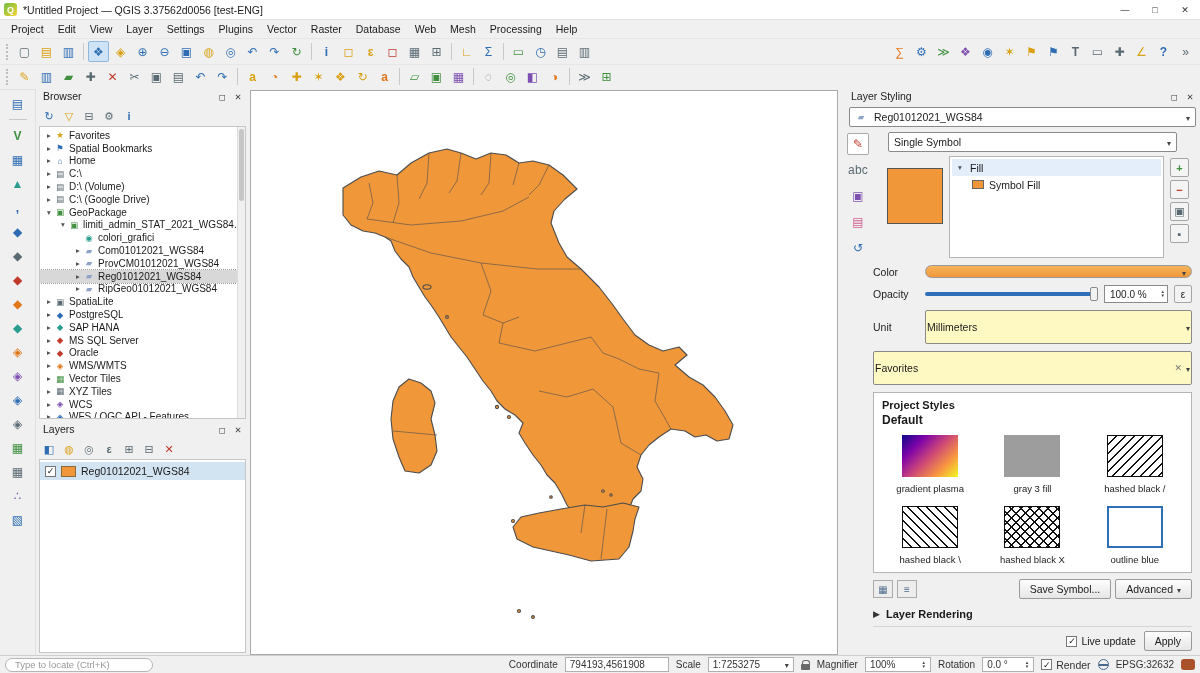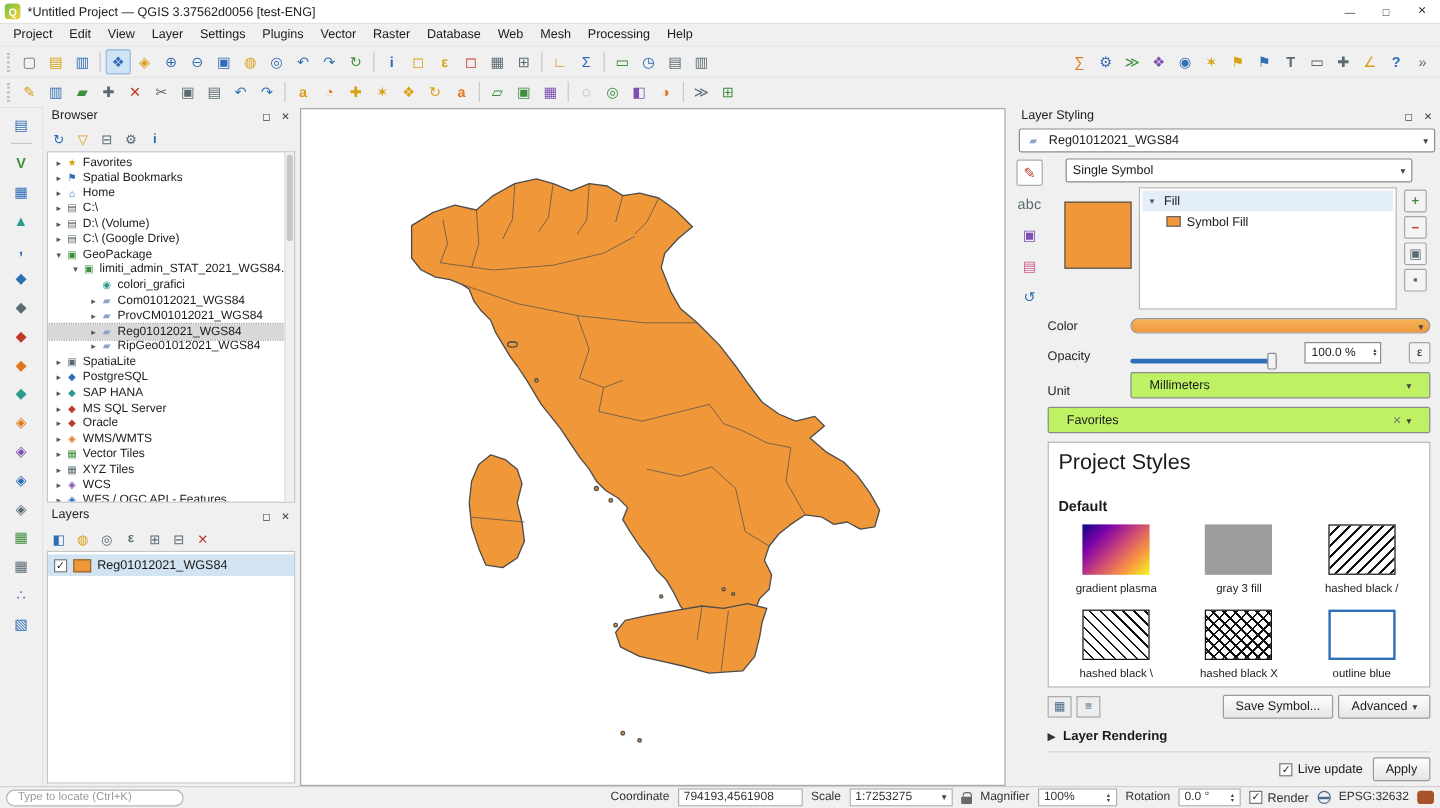--- a/index.html
+++ b/index.html
@@ -68,31 +68,31 @@
 .smain{flex:1;display:flex;flex-direction:column;padding:2px 8px 4px 2px;min-width:0}
 .symwrap{display:flex;margin-top:4px;height:102px;gap:6px;flex:none}
 .sympreview{width:56px;height:56px;margin:12px 0 0 14px;background:var(--accent);border:1px solid #555;flex:none}
 .symtreebox{flex:1;background:#fff;border:1px solid #b5b5b5;padding:2px;font-size:10.5px;align-self:stretch}
 .symrow{display:flex;align-items:center;height:17px;gap:5px;padding:0 3px}
 .symrow.sel{background:#e4eefa}
 .symind{padding-left:20px}
 .symswatch{width:12px;height:9px;background:var(--accent);border:1px solid #666;flex:none}
 .sybtns{width:22px;display:flex;flex-direction:column;gap:3px;padding-top:2px;flex:none}
 .sybtn{width:19px;height:19px;border:1px solid #a5a5a5;background:#f4f4f4;border-radius:2px;display:flex;align-items:center;justify-content:center;font-size:11px}
-.frow{display:flex;align-items:flex-end;margin-top:7px;gap:23px;flex:none}
+.frow{display:flex;align-items:center;margin-top:7px;gap:6px;flex:none}
 .flabel{width:46px;font-size:10.5px;color:#222;flex:none}
 .colorbar{flex:1;height:13px;border-radius:7px;background:linear-gradient(180deg,#f6b45a,var(--accent));border:1px solid #999;display:flex;align-items:center;justify-content:flex-end;padding-right:5px}
 .slider{flex:1;height:4px;background:#2f6fb7;border-radius:2px;position:relative}
 .slider .handle{position:absolute;right:0;top:-5px;width:8px;height:14px;background:#f2f2f2;border:1px solid #8a8a8a;border-radius:2px}
 .spin{width:64px;height:18px;border:1px solid #8a8a8a;background:#fff;display:flex;align-items:center;padding:0 2px 0 5px;font-size:10px;flex:none}
 .arrows{margin-left:auto;display:flex;flex-direction:column;font-size:4.5px;line-height:4px;color:#444}
 .minibtn{width:18px;height:18px;border:1px solid #a5a5a5;background:#f3f3f3;display:flex;align-items:center;justify-content:center;font-size:10px;border-radius:2px;flex:none}
-.growcombo{flex:1;display:flex;align-items:center;gap:4px;height:22px;background:#bef264;border:1px solid #8a8a8a;border-radius:2px;padding:0 15px;font-size:10.5px}
+.growcombo{flex:1;display:flex;align-items:center;gap:4px;height:34px;background:#fef9c3;border:1px solid #8a8a8a;border-radius:2px;padding:0 1px;font-size:10.5px}
 .stylesbox{flex:1;margin-top:7px;background:#fff;border:1px solid #b5b5b5;padding:6px 8px 2px;overflow:hidden;min-height:0;flex-shrink:1}
-.sb-h1{font-weight:normal;font-size:18px;margin-bottom:19px}
+.sb-h1{font-weight:bold;font-size:11px;margin-bottom:2px}
 .sb-h2{font-weight:bold;font-size:12px;margin:2px 0 8px}
 .sgrid{display:grid;grid-template-columns:repeat(3,1fr);row-gap:12px;column-gap:6px;justify-items:center}
 .scell{display:flex;flex-direction:column;align-items:center;gap:6px}
 .sw{width:56px;height:42px}
 .sw-plasma{background:linear-gradient(135deg,#0d0887 0%,#7e03a8 25%,#cc4778 50%,#f89441 75%,#f0f921 100%)}
 .sw-gray{background:#9d9d9d}
 .sw-hf{border:1.5px solid #111;background:repeating-linear-gradient(135deg,#fff 0px,#fff 5px,#111 5px,#111 6.5px)}
 .sw-hb{border:1.5px solid #111;background:repeating-linear-gradient(45deg,#fff 0px,#fff 5px,#111 5px,#111 6.5px)}
 .sw-hx{border:1.5px solid #111;background:repeating-linear-gradient(45deg,rgba(255,255,255,0) 0 5px,#111 5px 6.5px),repeating-linear-gradient(135deg,#fff 0 5px,#111 5px 6.5px)}
 .sw-ob{background:#fff;border:2.5px solid #2e6fb5}

